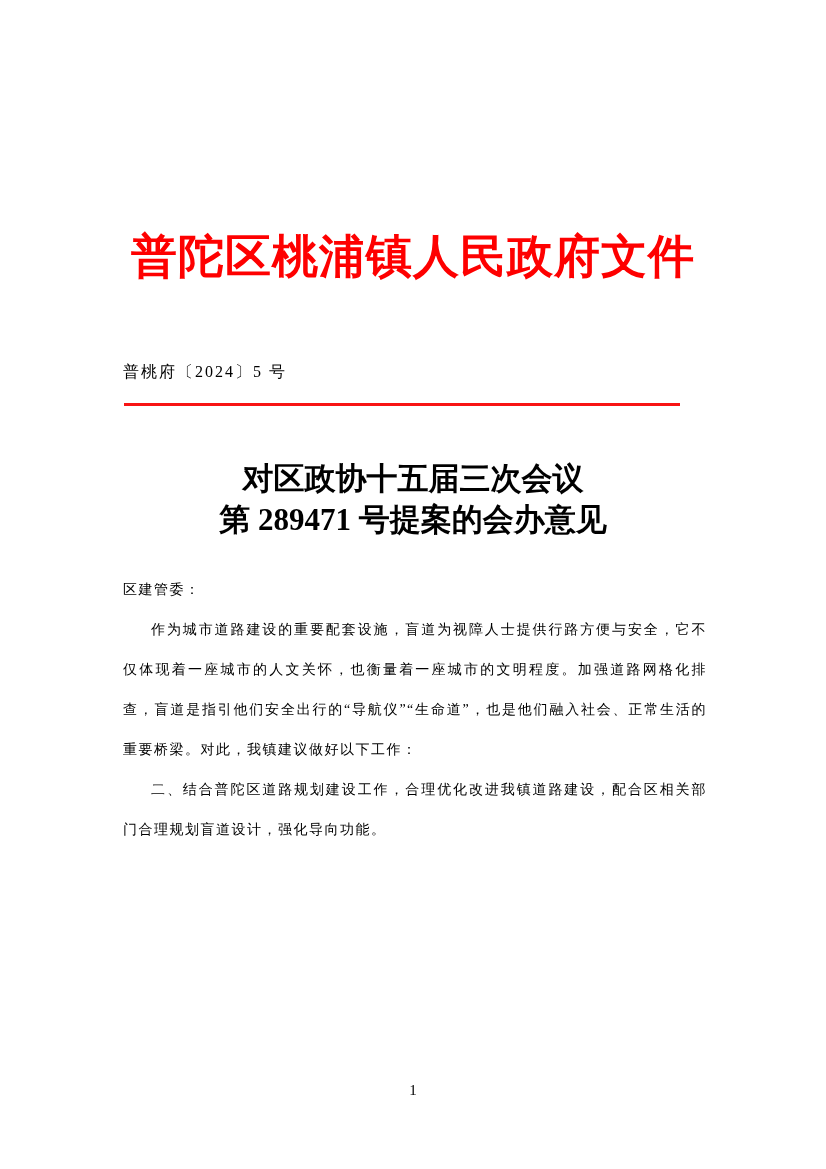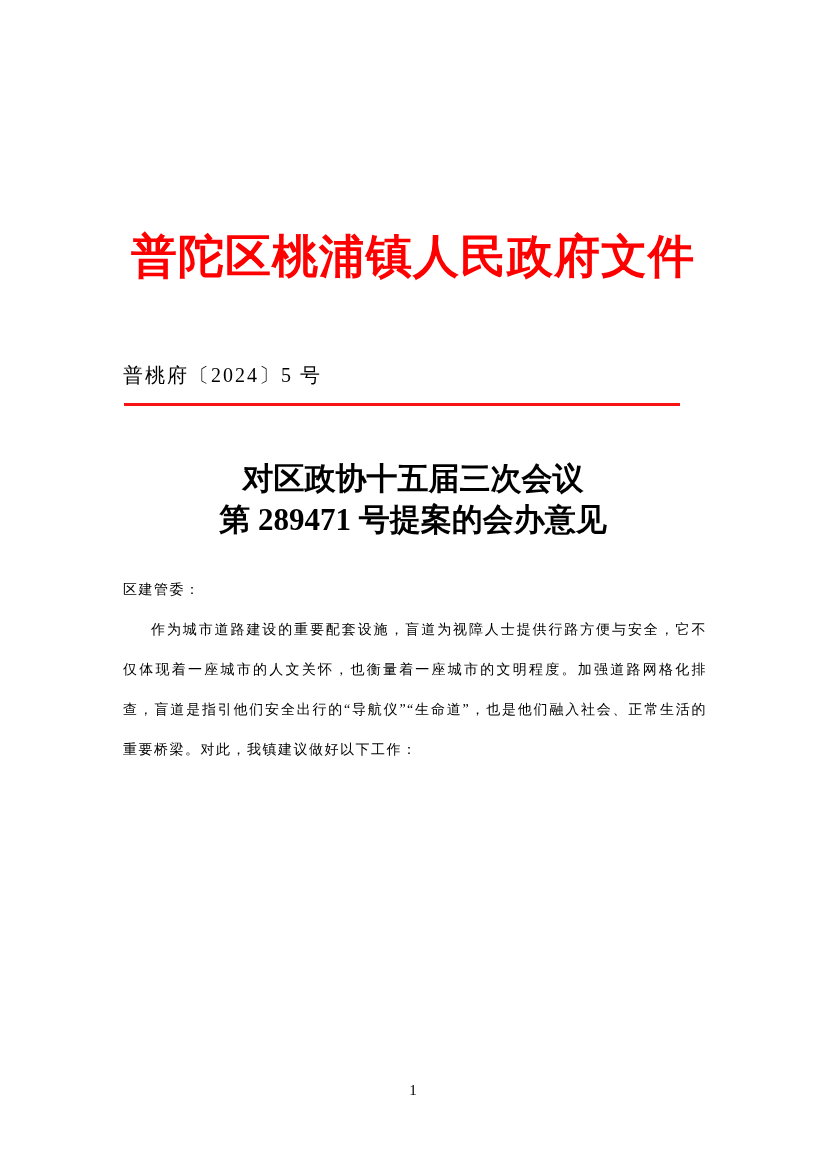--- a/index.html
+++ b/index.html
@@ -27,21 +27,21 @@
     white-space: nowrap;
   }
   .docinfo-row {
     position: absolute;
     top: 362px;
     left: 123px;
     width: 584px;
     display: flex;
     justify-content: space-between;
     align-items: baseline;
-    font-size: 20px;
+    font-size: 16px;
     letter-spacing: 2px;
     white-space: nowrap;
   }
   .red-divider {
     position: absolute;
     top: 403px;
     left: 124px;
     width: 556px;
     height: 3px;
     background: #f81414;
@@ -97,17 +97,18 @@
   <div class="red-divider"></div>
 
   <div class="doc-title">
     <div>对区政协十五届三次会议</div>
     <div>第 289471 号提案的会办意见</div>
   </div>
 
   <div class="body-text">
     <p class="salutation">区建管委：</p>
     <p>作为城市道路建设的重要配套设施，盲道为视障人士提供行路方便与安全，它不仅体现着一座城市的人文关怀，也衡量着一座城市的文明程度。加强道路网格化排查，盲道是指引他们安全出行的“导航仪”“生命道”，也是他们融入社会、正常生活的重要桥梁。对此，我镇建议做好以下工作：</p>
+    <p>二、结合普陀区道路规划建设工作，合理优化改进我镇道路建设，配合区相关部门合理规划盲道设计，强化导向功能。</p>
   </div>
 
   <div class="page-number">1</div>
 
 </div>
 
 </body></html>

